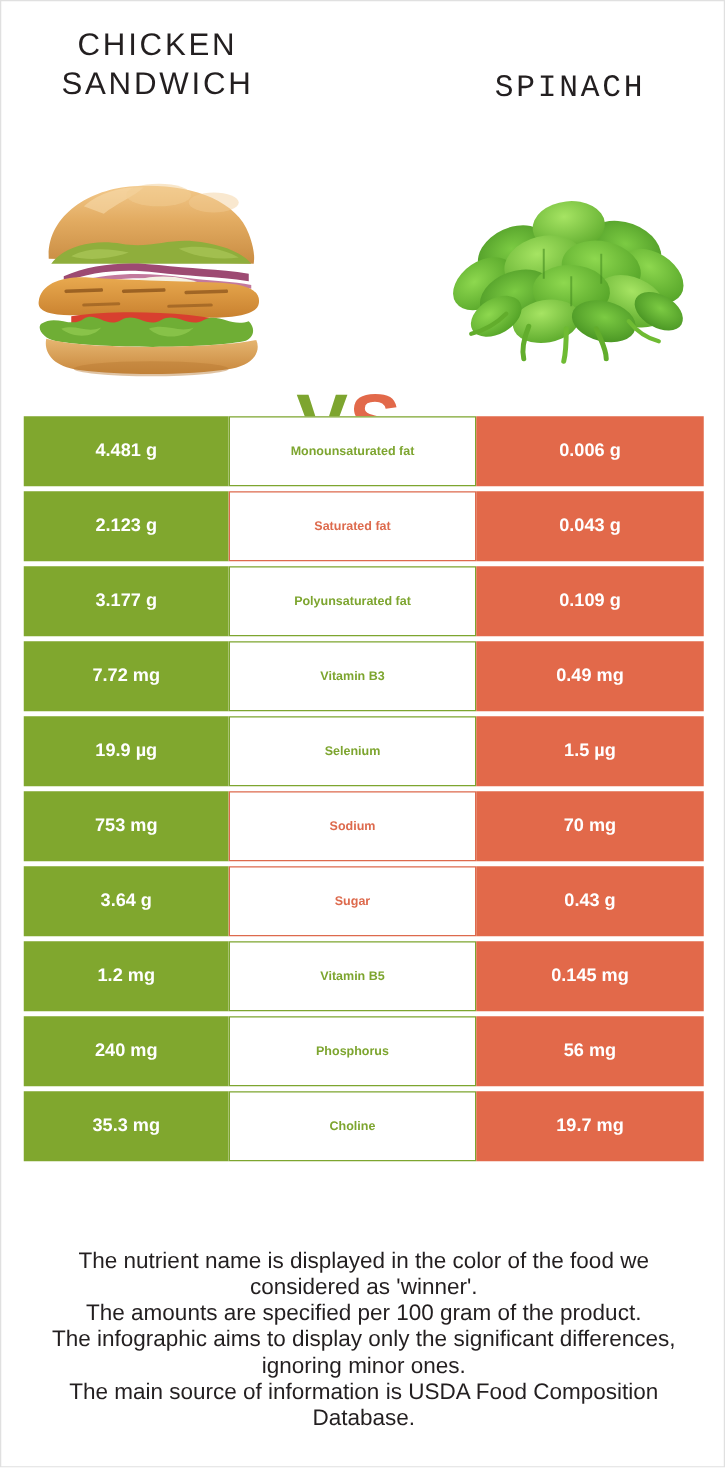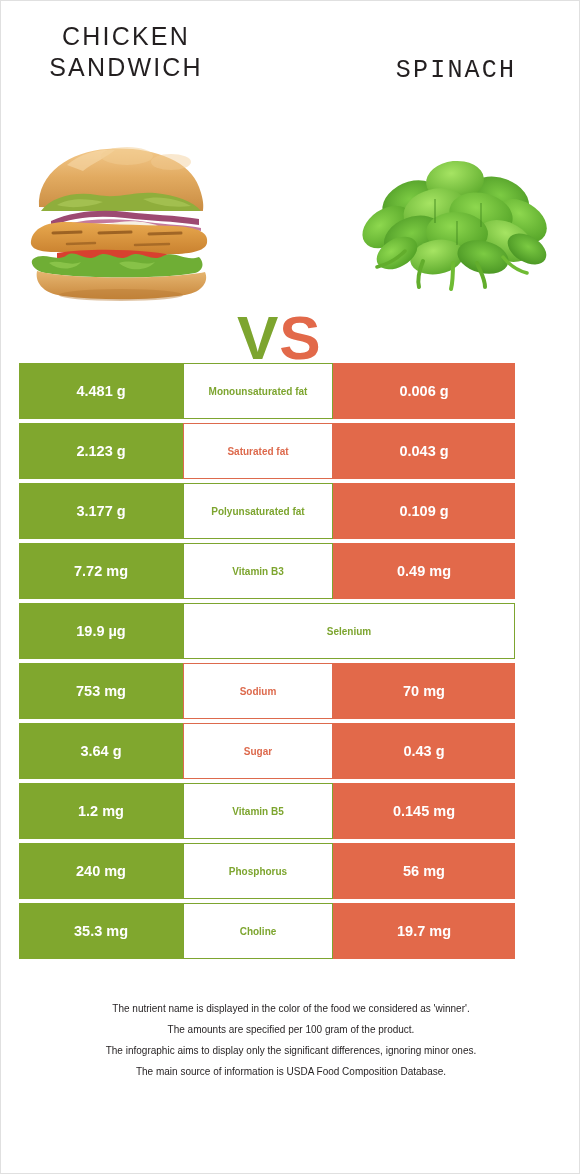--- a/index.html
+++ b/index.html
@@ -82,22 +82,22 @@
     line-height: 62px;
     letter-spacing: 1px;
   }
   .vs .v { color: #7da52f; }
   .vs .s { color: #e2694a; }
 
   
   .table {
     position: absolute;
     left: 18px;
-    top: 362px;
-    width: 496px;
+    top: 332px;
+    width: 544px;
   }
   .row {
     display: flex;
     width: 100%;
     height: 56px;
     margin-bottom: 4px;
   }
   .cell {
     display: flex;
     align-items: center;
@@ -130,21 +130,21 @@
   .row.win-right .cell-mid { color: #dd6a4d; border-color: #dd6a4d; }
 
   
   .notes {
     position: absolute;
     left: 22px;
     top: 997px;
     width: 536px;
     text-align: center;
     font-family: "Liberation Sans", sans-serif;
-    font-size: 10px;
+    font-size: 18px;
     line-height: 21px;
     color: #231f20;
   }
   .notes p { margin: 0; }
 </style>
 </head>
 <body>
 
 <div class="page">
 
@@ -279,20 +279,21 @@
         <div class="cell cell-right">0.109 g</div>
       </div>
       <div class="row win-left">
         <div class="cell cell-left">7.72 mg</div>
         <div class="cell cell-mid">Vitamin B3</div>
         <div class="cell cell-right">0.49 mg</div>
       </div>
       <div class="row win-left">
         <div class="cell cell-left">19.9 µg</div>
         <div class="cell cell-mid">Selenium</div>
+        <div class="cell cell-right">1.5 µg</div>
       </div>
       <div class="row win-right">
         <div class="cell cell-left">753 mg</div>
         <div class="cell cell-mid">Sodium</div>
         <div class="cell cell-right">70 mg</div>
       </div>
       <div class="row win-right">
         <div class="cell cell-left">3.64 g</div>
         <div class="cell cell-mid">Sugar</div>
         <div class="cell cell-right">0.43 g</div>

